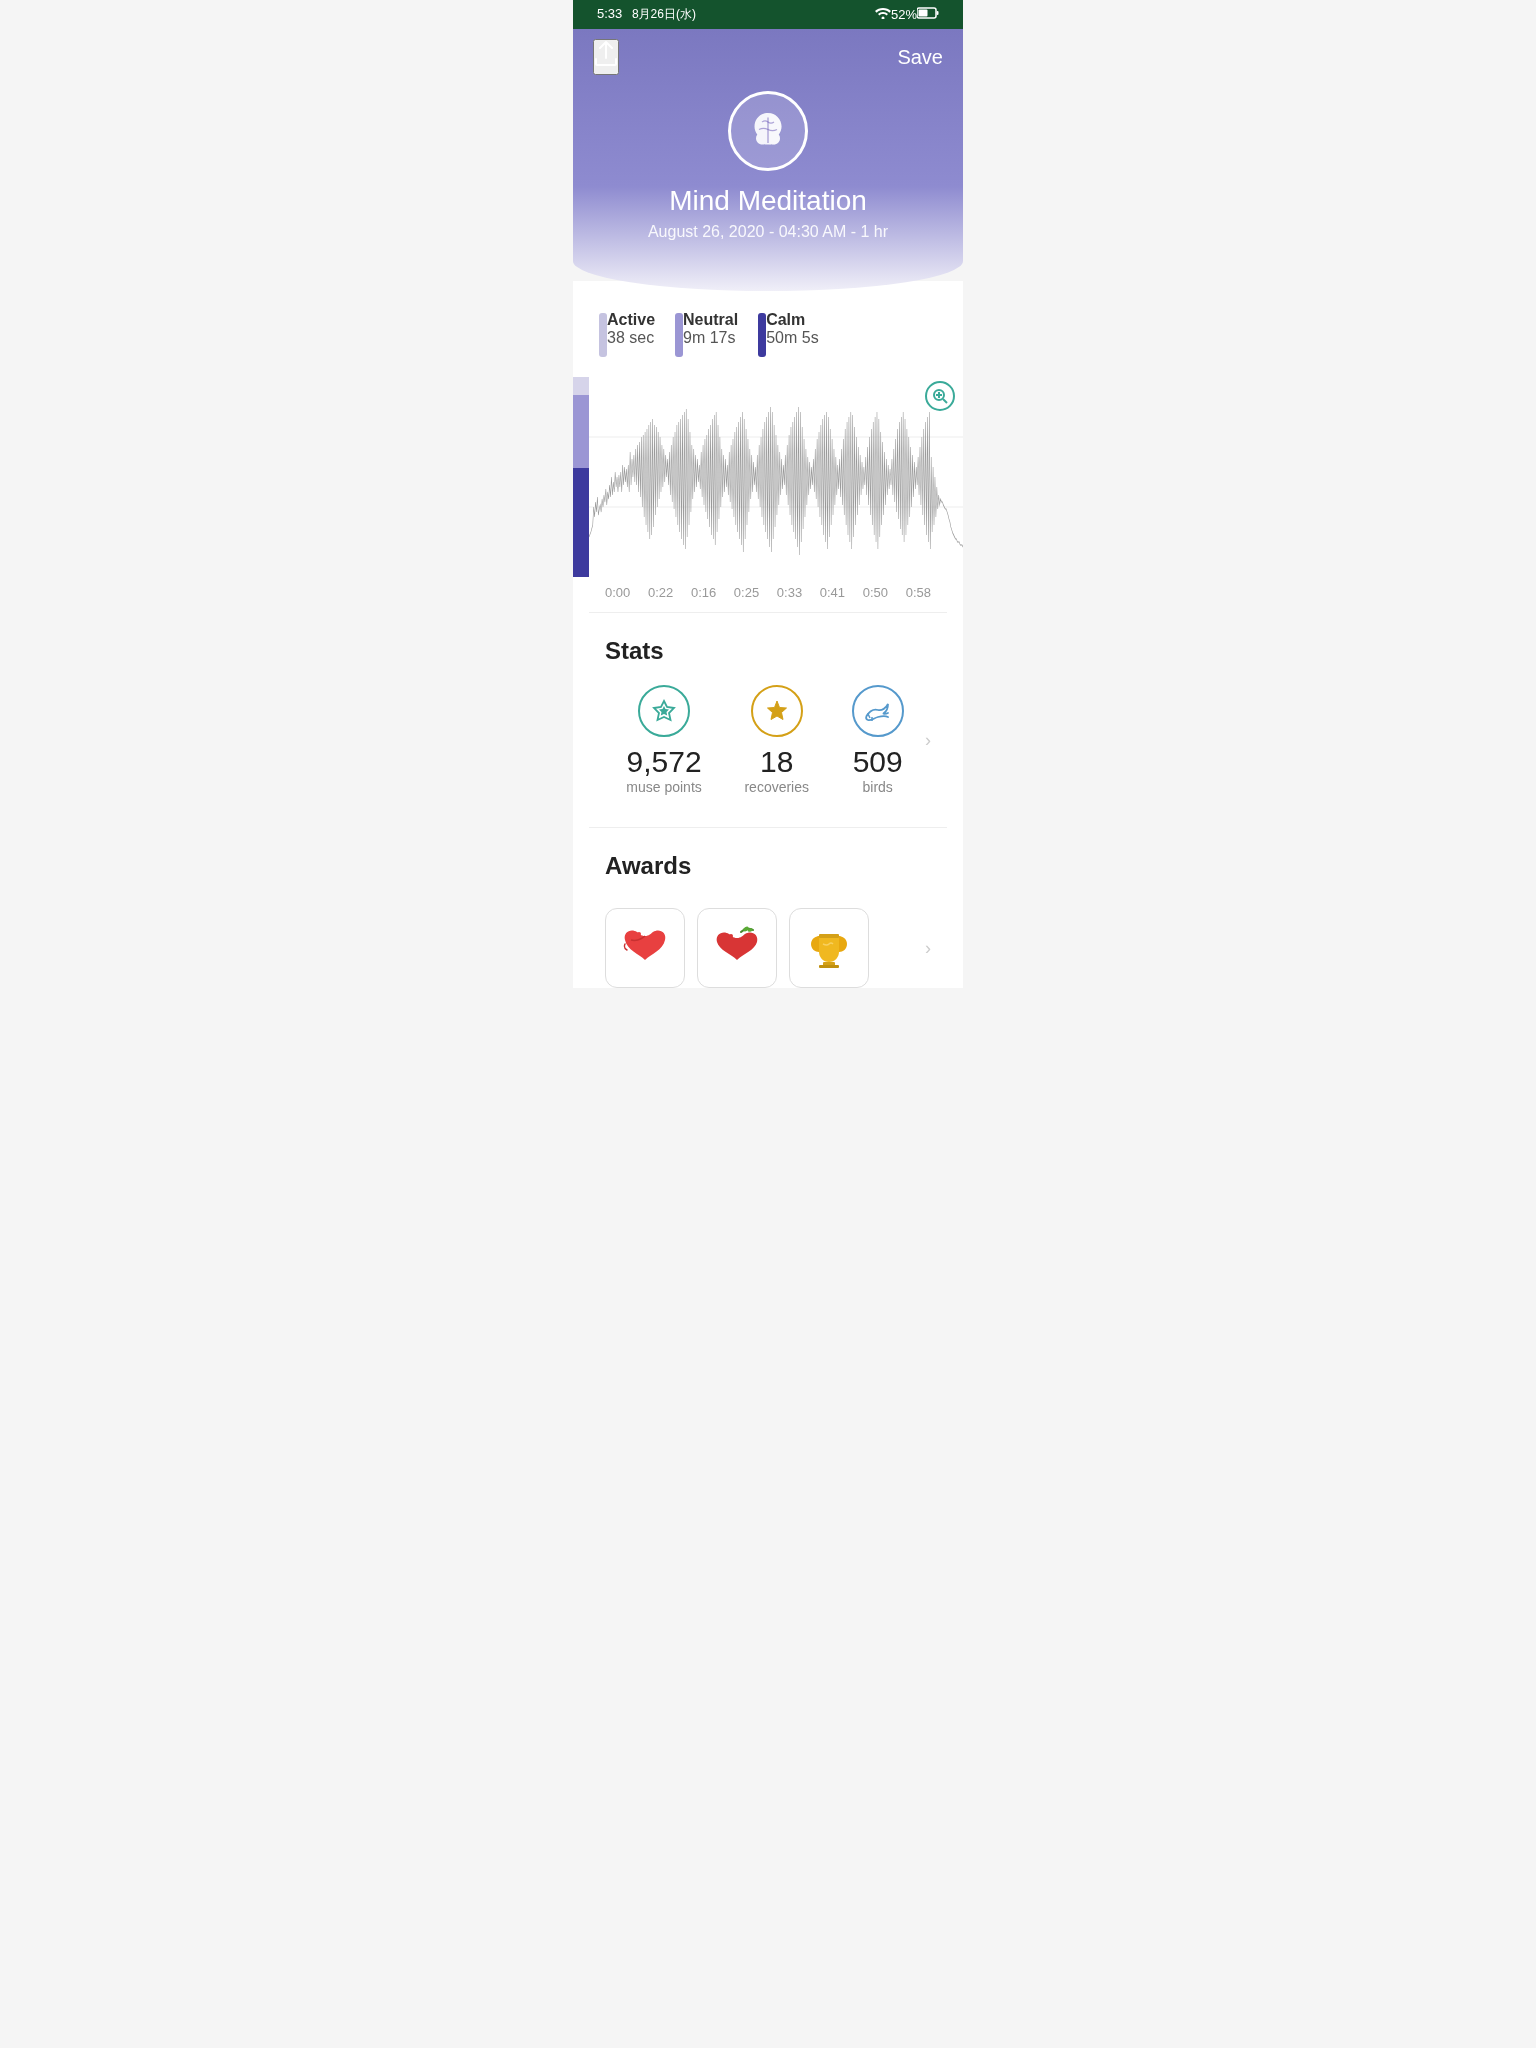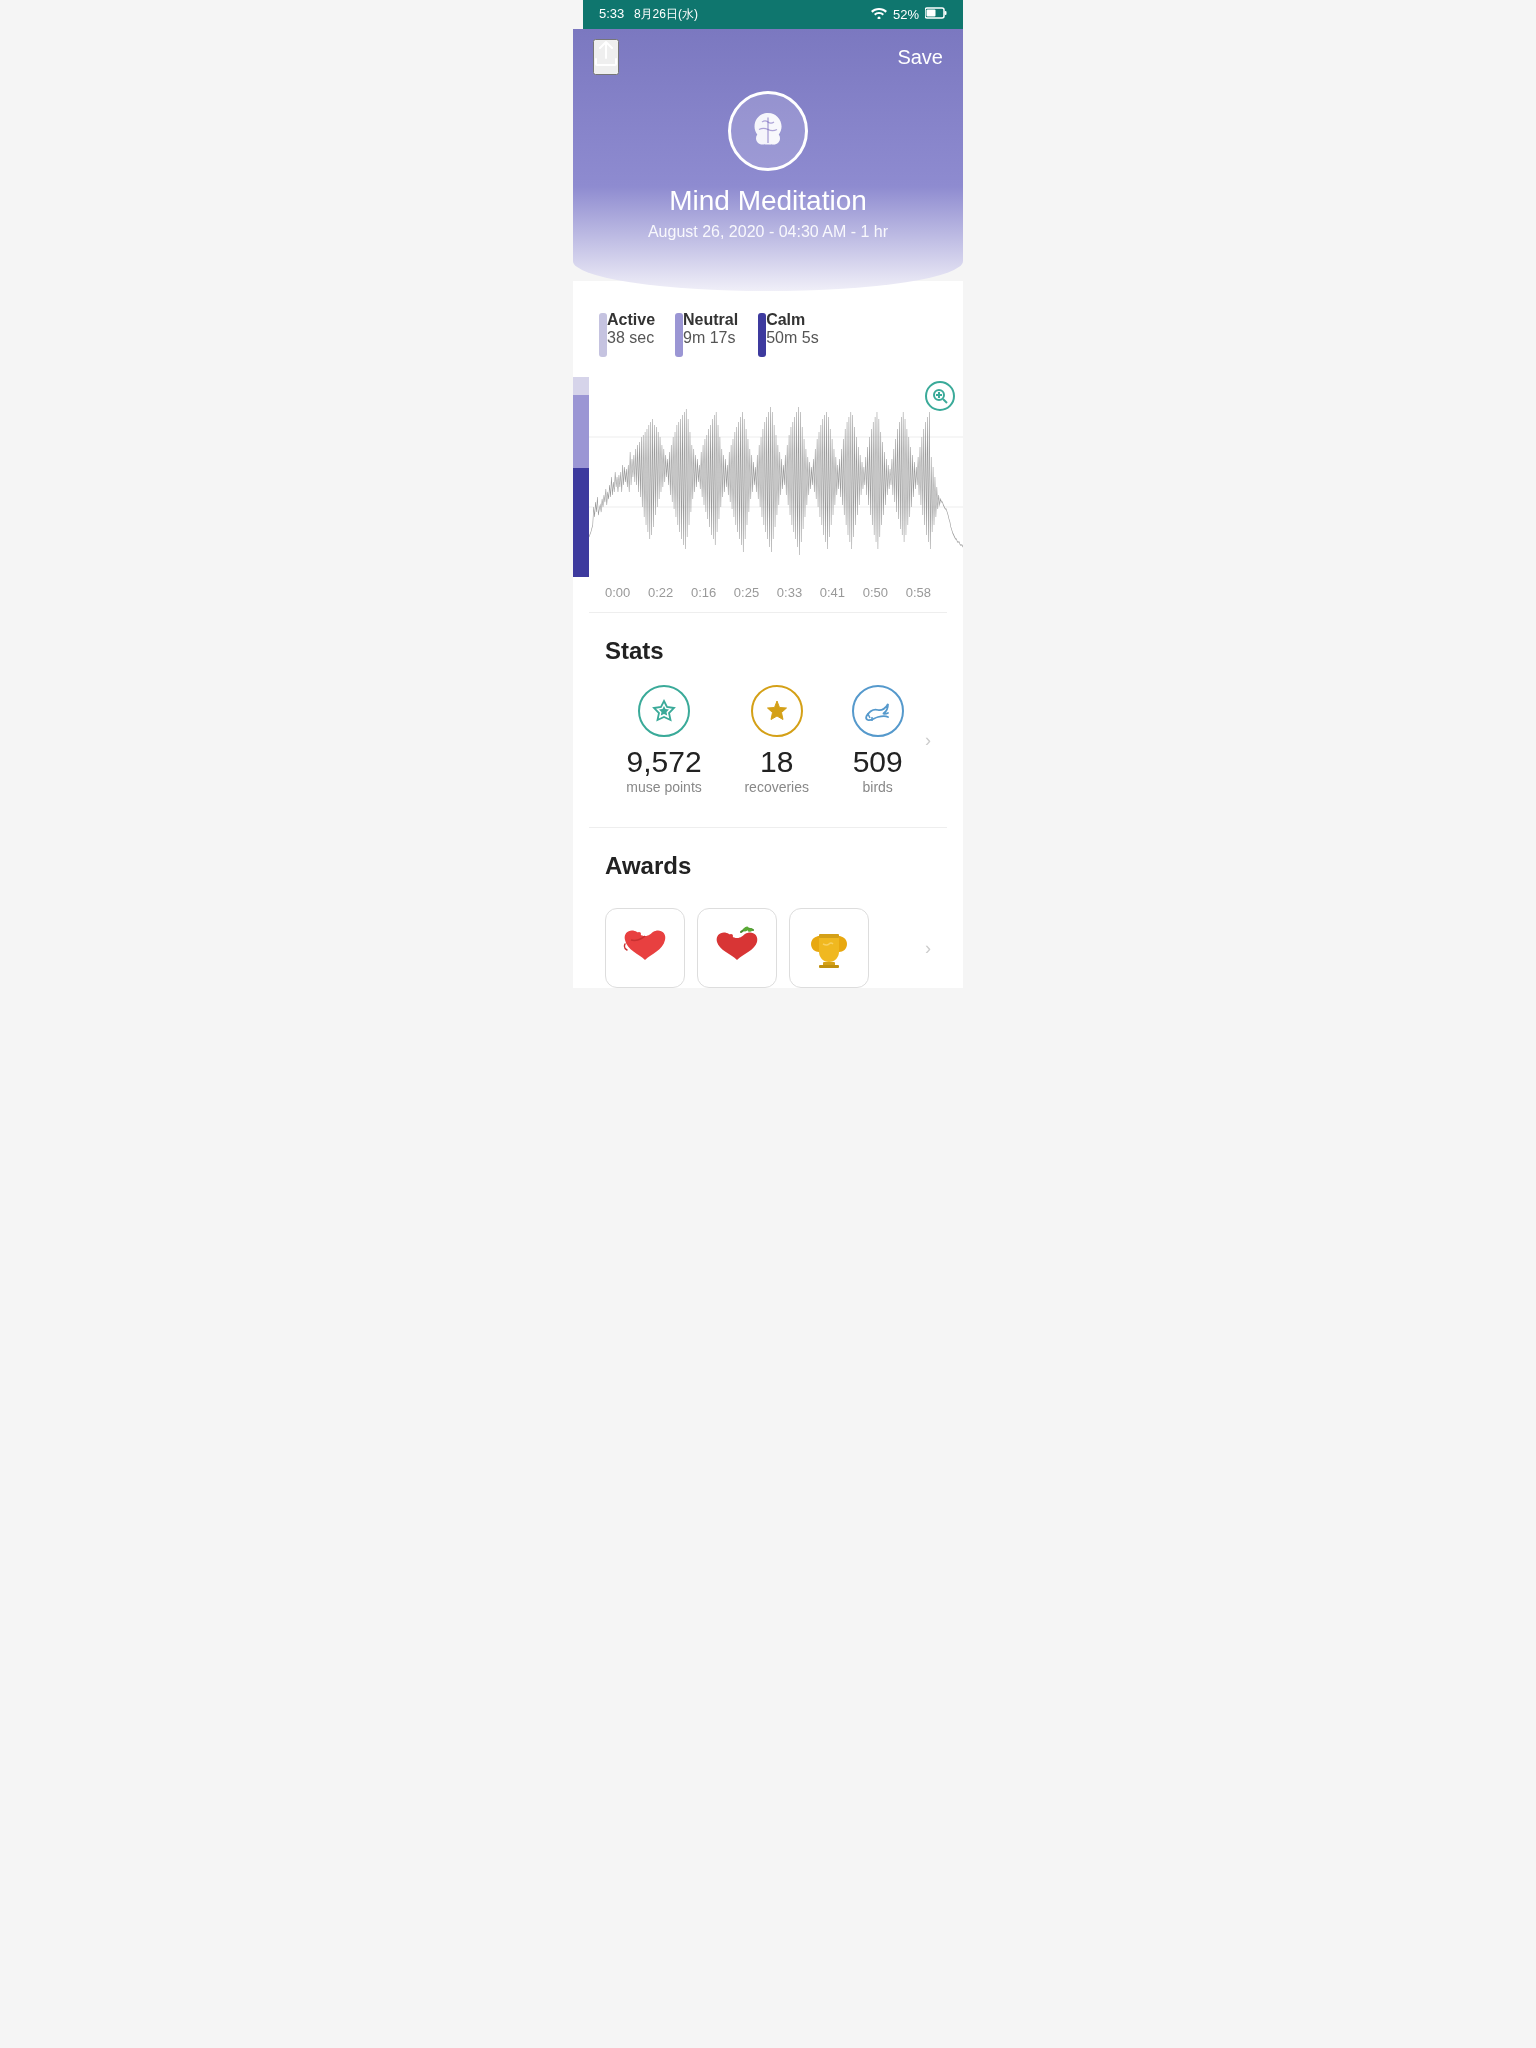--- a/index.html
+++ b/index.html
@@ -7,34 +7,32 @@
     body {
       font-family: -apple-system, BlinkMacSystemFont, 'Helvetica Neue', sans-serif;
       background: #f5f5f5;
       width: 390px;
       margin: 0 auto;
       overflow-x: hidden;
     }
 
     
     .status-bar {
-      background: #0f766e;
+      background: #14532d;
       color: white;
       display: flex;
       justify-content: space-between;
       align-items: center;
-      padding: 6px 16px;
+      padding: 6px 24px;
       font-size: 13px;
       font-weight: 500;
-      margin-left: 10px;
     }
     .status-right {
       display: flex;
       align-items: center;
-      gap: 6px;
       font-size: 13px;
     }
 
     
     .header {
       background: linear-gradient(180deg, #7b78c0 0%, #8e8bd0 60%, #f0eff8 100%);
       padding: 10px 20px 50px;
       text-align: center;
       position: relative;
       border-radius: 0 0 50% 50% / 0 0 30px 30px;

